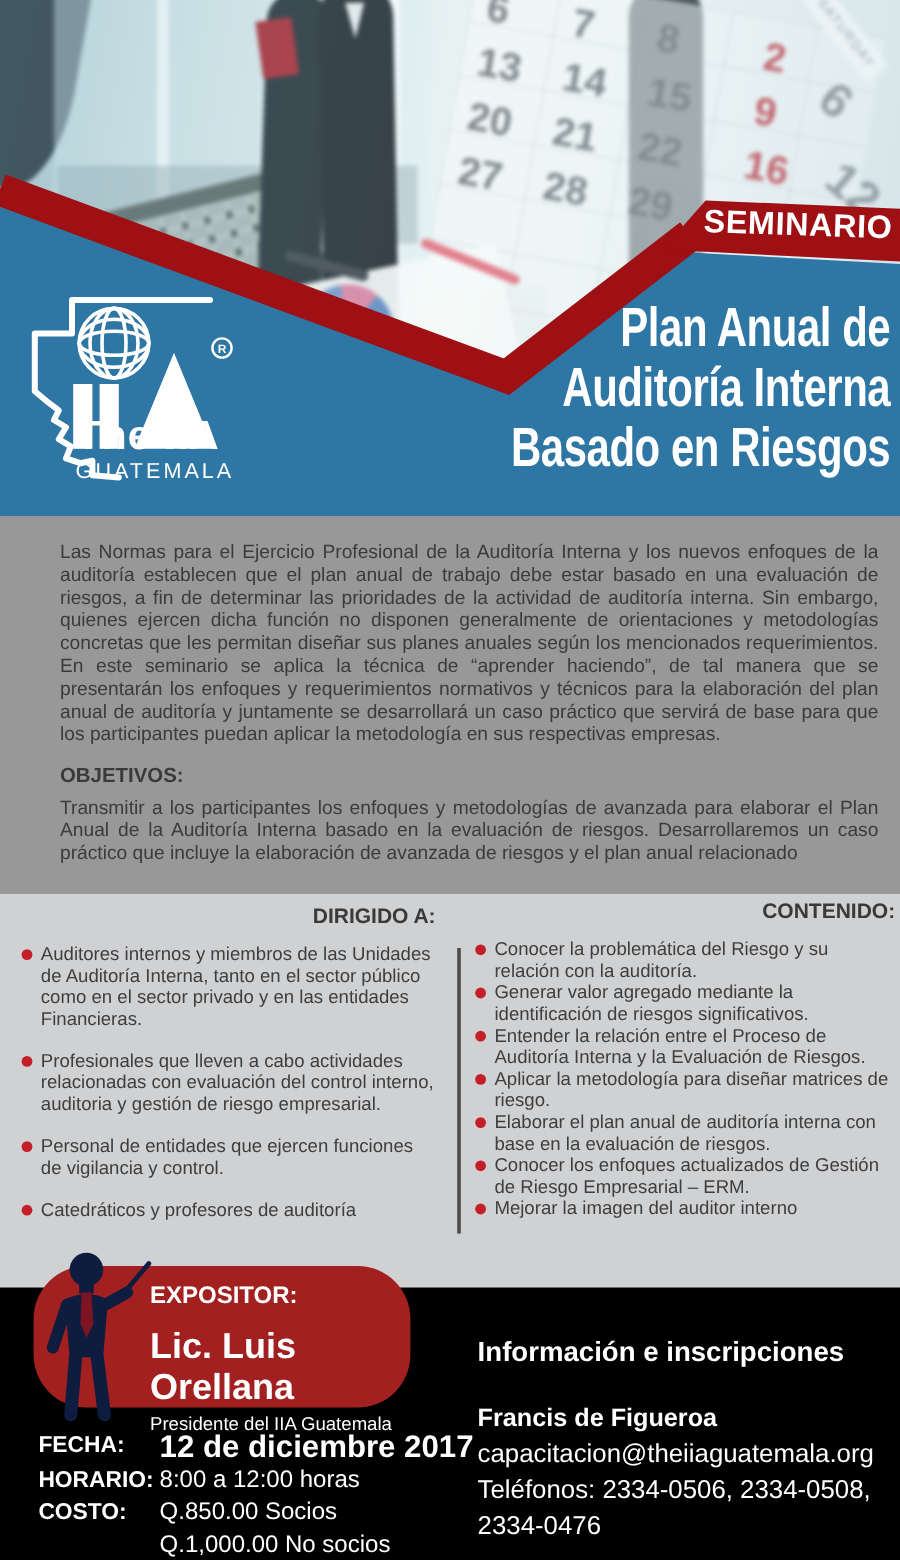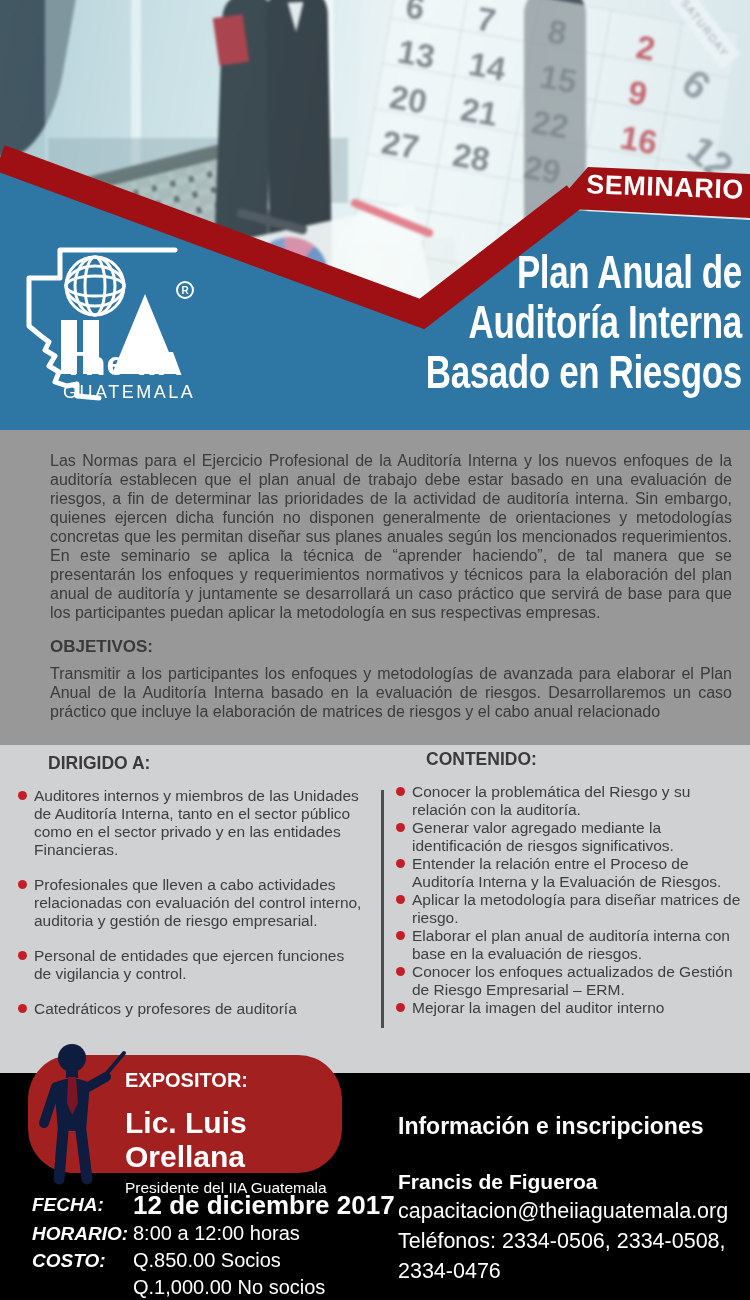--- a/index.html
+++ b/index.html
@@ -76,37 +76,37 @@
   
   .section-intro{position:absolute;left:16px;top:430px;width:750px;height:315px;background:#989898;
       box-sizing:border-box;padding:21px 34px 0 34px;color:#3b3b3b;}
   .section-intro p{margin:0;font-size:16px;line-height:19px;text-align:justify;}
   .section-intro h3{margin:15px 0 7px 0;font-size:17px;color:#3a3a3a;}
 
   
   .section-mid{position:absolute;left:0;top:745px;width:750px;height:328px;background:#d0d1d3;color:#3e3e3e;}
   .col-left{position:absolute;left:18px;top:8px;width:345px;}
   .col-right{position:absolute;left:396px;top:4px;width:350px;}
-  .mid-heading{margin:0 0 0 30px;font-size:17.5px;font-weight:bold;color:#3a3a3a;}
+  .mid-heading{margin:0 0 0 19px;font-size:17.5px;font-weight:bold;color:#3a3a3a;text-align:right;}
   .blist{list-style:none;margin:13px 0 0 0;padding:0;font-size:15.5px;line-height:18px;}
   .blist li{position:relative;padding-left:16px;}
   .blist li::before{content:"";position:absolute;left:0;top:4px;width:9px;height:9px;border-radius:50%;background:#c41f29;}
   .blist.spaced li{margin-bottom:17px;}
   .divider{position:absolute;left:381px;top:45px;width:3px;height:238px;background:#4d4d4d;}
 
   
   .section-bottom{position:absolute;left:0;top:1073px;width:750px;height:227px;background:#000000;color:#fff;}
   .expositor-box{position:absolute;left:28px;top:-18px;width:314px;height:118px;border-radius:44px;
       background:#a32020;box-sizing:border-box;padding:14px 10px 0 97px;}
   .expositor-label{font-size:20px;font-weight:bold;}
   .expositor-name{font-size:30px;font-weight:bold;margin-top:14px;}
   .expositor-role{font-size:15.5px;margin-top:5px;}
   .presenter-icon{position:absolute;left:32px;top:-32px;width:95px;height:145px;}
   .details{position:absolute;left:32px;top:118px;display:grid;grid-template-columns:101px auto;}
-  .d-label{font-size:19px;font-weight:bold;line-height:27px;font-style:italic;}
+  .d-label{font-size:19px;font-weight:bold;line-height:27px;}
   .d-value{font-size:20px;line-height:27px;}
   .d-value.big{font-size:26px;font-weight:bold;line-height:29px;}
   .contact{position:absolute;left:398px;top:40px;width:345px;}
   .contact-heading{font-size:23px;font-weight:bold;margin:0;}
   .contact-name{font-size:21px;font-weight:bold;margin-top:27px;line-height:29px;}
   .contact-email,.contact-phones{font-size:21.5px;line-height:30px;}
 </style>
 </head>
 <body>
 
@@ -190,21 +190,21 @@
         </g>
       </svg>
       <div class="logo-the-iia">The IIA</div>
       <div class="logo-guatemala">GUATEMALA</div>
     </div>
   </div>
 
   <div class="section-intro">
     <p>Las Normas para el Ejercicio Profesional de la Auditoría Interna y los nuevos enfoques de la auditoría establecen que el plan anual de trabajo debe estar basado en una evaluación de riesgos, a fin de determinar las prioridades de la actividad de auditoría interna. Sin embargo, quienes ejercen dicha función no disponen generalmente de orientaciones y metodologías concretas que les permitan diseñar sus planes anuales según los mencionados requerimientos. En este seminario se aplica la técnica de “aprender haciendo”, de tal manera que se presentarán los enfoques y requerimientos normativos y técnicos para la elaboración del plan anual de auditoría y juntamente se desarrollará un caso práctico que servirá de base para que los participantes puedan aplicar la metodología en sus respectivas empresas.</p>
     <h3>OBJETIVOS:</h3>
-    <p>Transmitir a los participantes los enfoques y metodologías de avanzada para elaborar el Plan Anual de la Auditoría Interna basado en la evaluación de riesgos. Desarrollaremos un caso práctico que incluye la elaboración de matrices de riesgos y el cabo anual relacionado</p>
+    <p>Transmitir a los participantes los enfoques y metodologías de avanzada para elaborar el Plan Anual de la Auditoría Interna basado en la evaluación de riesgos. Desarrollaremos un caso práctico que incluye la elaboración de avanzada de riesgos y el plan anual relacionado</p>
   </div>
 
   <div class="section-mid">
     <div class="col-left">
       <h4 class="mid-heading">DIRIGIDO A:</h4>
       <ul class="blist spaced">
         <li>Auditores internos y miembros de las Unidades de Auditoría Interna, tanto en el sector público como en el sector privado y en las entidades Financieras.</li>
         <li>Profesionales que lleven a cabo actividades relacionadas con evaluación del control interno, auditoria y gestión de riesgo empresarial.</li>
         <li>Personal de entidades que ejercen funciones de vigilancia y control.</li>
         <li>Catedráticos y profesores de auditoría</li>

